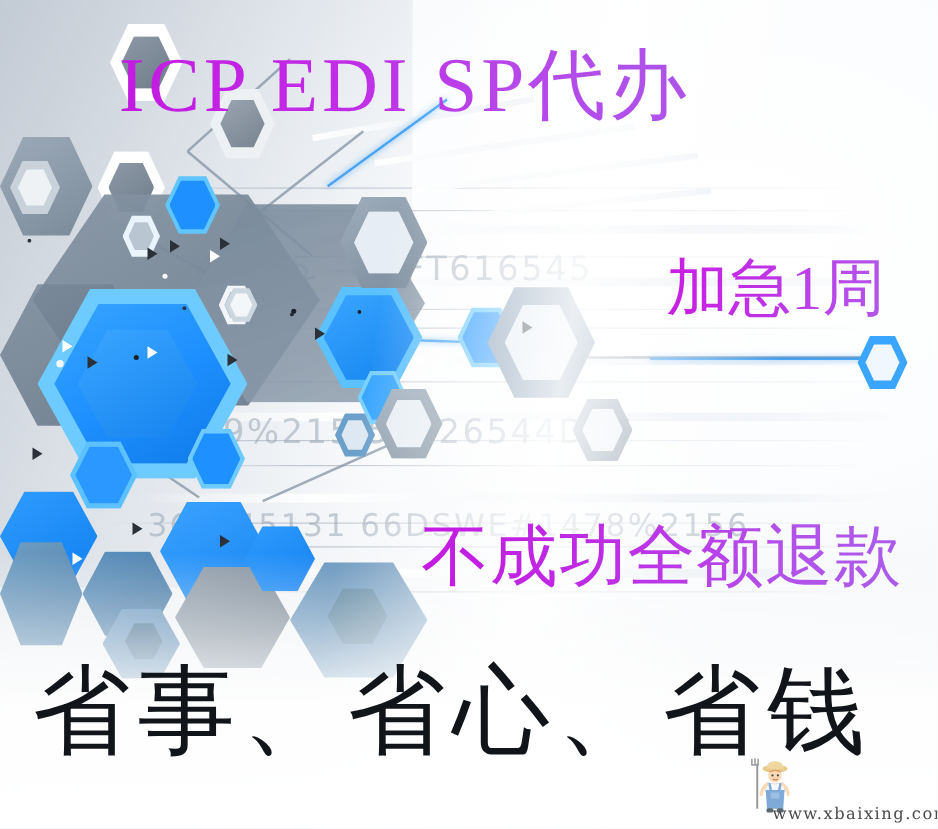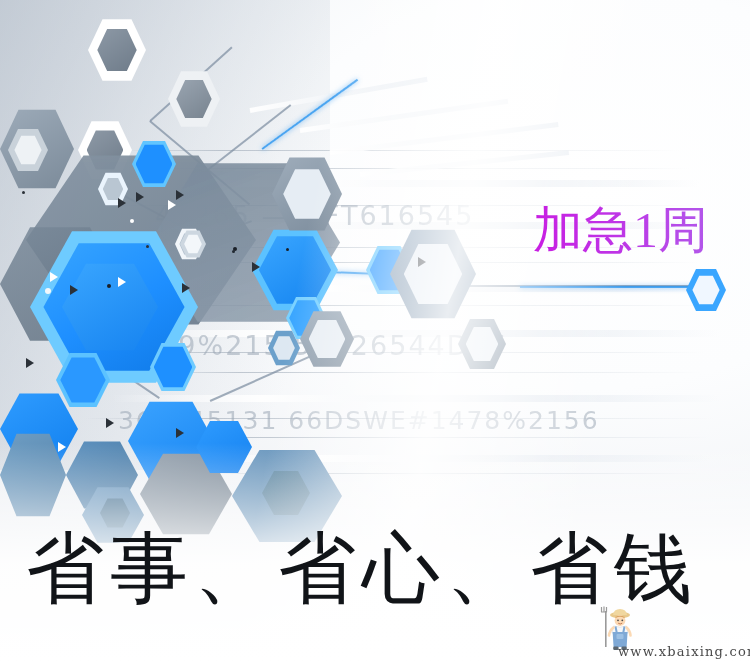--- a/index.html
+++ b/index.html
@@ -303,22 +303,24 @@
   <div class="dot" style="left:146px;top:245px;width:3px;height:3px;background:#2b3138;"></div>
   <div class="dot" style="left:107px;top:284px;width:4px;height:4px;background:#1a2028;"></div>
   <div class="dot" style="left:233px;top:247px;width:4px;height:4px;background:#1a2028;"></div>
   <div class="dot" style="left:45px;top:288px;width:6px;height:6px;background:#f2f7fb;"></div>
   <div class="dot" style="left:286px;top:248px;width:3px;height:3px;background:#1a2028;"></div>
   <div class="dot" style="left:232px;top:250px;width:3px;height:3px;background:#222a33;"></div>
 
   <div class="bg-sheen"></div>
   <div class="bg-bottom-fade"></div>
 
+  <div class="headline">ICP EDI SP代办</div>
 
   <div class="pitch pitch-1">加急1周</div>
+  <div class="pitch pitch-3">不成功全额退款</div>
 
   <div class="slogan">省事、省心、省钱</div>
 
   <div class="wm">
     <svg class="wm-mascot" viewBox="0 0 36 48">
 
       <rect x="5" y="8" width="1.6" height="36" fill="#9a9a9a"></rect>
       <path d="M1.5 9 L1.5 4 M4 9 L4 3.5 M6.5 9 L6.5 4 M1 9 L7 9" stroke="#9a9a9a" stroke-width="1.2" fill="none"></path>
 
       <ellipse cx="20" cy="12" rx="10" ry="3.2" fill="#e8c98c"></ellipse>

